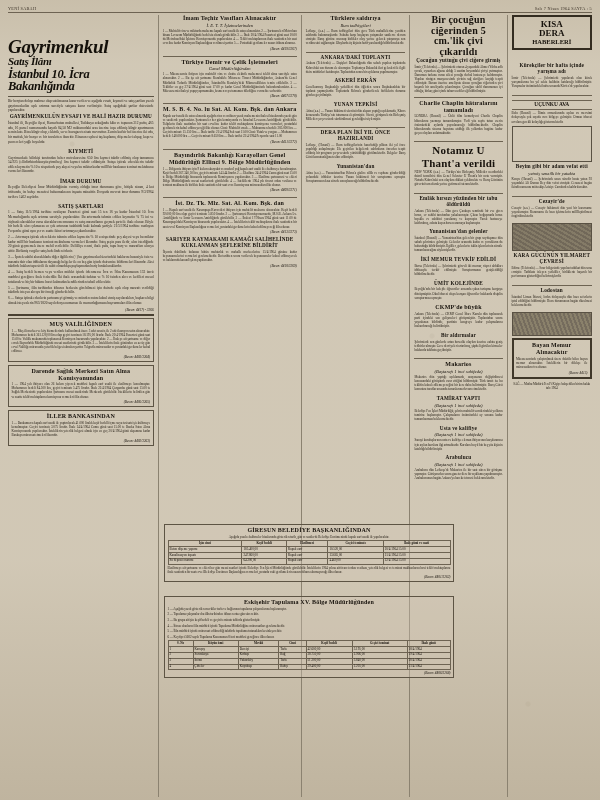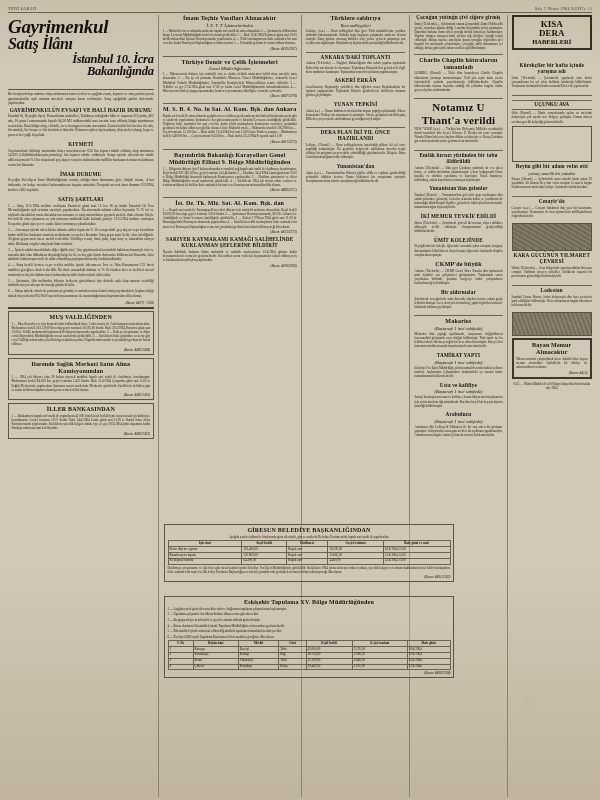--- a/index.html
+++ b/index.html
@@ -42,23 +42,23 @@
   .c5{width:84px;}
 
   .rule-v{border-left:1px solid #8b8270;}
 
   h1.banner{
     font-family:"Liberation Serif", serif;
     font-weight:bold;font-style:italic;
     font-size:19px;line-height:1.02;margin:2px 0 1px 0;
     letter-spacing:-.3px;color:#14100a;
   }
-  h1.banner .l2{font-size:16px;display:block;}
-  h1.banner .l3{font-size:12.5px;display:block;font-style:italic;text-align:right;}
-  .banner-wrap{border-bottom:1px solid #5d5444;padding-bottom:10px;margin-bottom:2px;}
+  h1.banner .l2{font-size:11px;display:block;}
+  h1.banner .l3{font-size:12.5px;display:block;font-style:italic;}
+  .banner-wrap{border-bottom:1px solid #5d5444;padding-bottom:2px;margin-bottom:2px;margin-top:20px;}
 
   .blk{margin-bottom:3px;}
   .hd{
     text-align:center;font-weight:bold;font-size:6px;line-height:1.12;
     letter-spacing:.2px;margin:0 0 1px 0;
   }
   .hd.sm{font-size:5.2px;}
   .hd.lg{font-size:11px;}
   .hd.xl{font-size:10px;line-height:1.05;}
   .sub{text-align:center;font-size:4.6px;font-style:italic;margin:0 0 1px 0;}
@@ -293,20 +293,21 @@
       </div>
       <div class="blk">
         <div class="hd sm">Yunanistan'dan</div>
         <div class="body t3">
             <p>Atina (a.a.) — Yunanistan'dan Kıbrıs'a gizlice silâh ve cephane gönderildiği yolundaki iddialar üzerine Yunan hükümeti bir soruşturma açmıştır. Soruşturmanın kısa sürede sonuçlanacağı bildirilmektedir.</p>
           </div>
       </div>
     </div>
 
     <div class="col c4 rule-v" style="padding-left:4px;">
+      <div class="hd xl">Bir çocuğun ciğerinden 5 cm.'lik çivi çıkarıldı</div>
       <div class="hd sm">Çocuğun yuttuğu çivi ciğere girmiş</div>
       <div class="body t3">
           <p>İzmir, (Telefonla) — Şehrimizde oturan 4 yaşındaki Ahmet Yıldız adlı çocuk, oynarken ağzına aldığı 5 santim boyundaki çiviyi yutmuştur. Durumun farkına varan ailesi çocuğu derhal hastaneye kaldırmıştır. Yapılan röntgen muayenesinde çivinin sağ akciğere kaçtığı tespit edilmiştir. Bunun üzerine ameliyata alınan çocuğun ciğerinden çivi başarılı bir ameliyatla çıkarılmıştır. Çocuğun sıhhî durumunun iyi olduğu, birkaç gün içinde taburcu edileceği bildirilmiştir.</p>
         </div>
       <div class="hr"></div>
 
       <div class="blk">
         <div class="hd">Charlie Chaplin hâtıralarını tamamladı</div>
         <div class="body t3">
             <p>LONDRA (Hususî) — Ünlü film komedyeni Charlie Chaplin hâtıralarını yazmayı tamamlamıştır. Yedi yüz sayfa tutan eserin önümüzdeki aylarda yayınlanacağı bildirilmektedir. Chaplin hâtıralarında sinema hayatına atıldığı ilk yıllardan bugüne kadar geçen olayları anlatmaktadır.</p>

